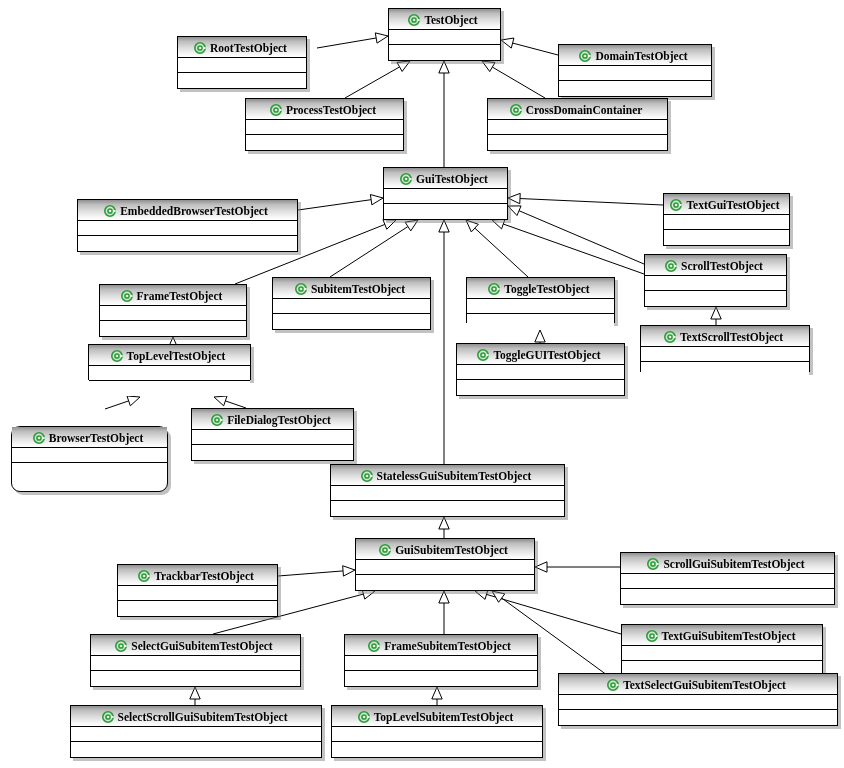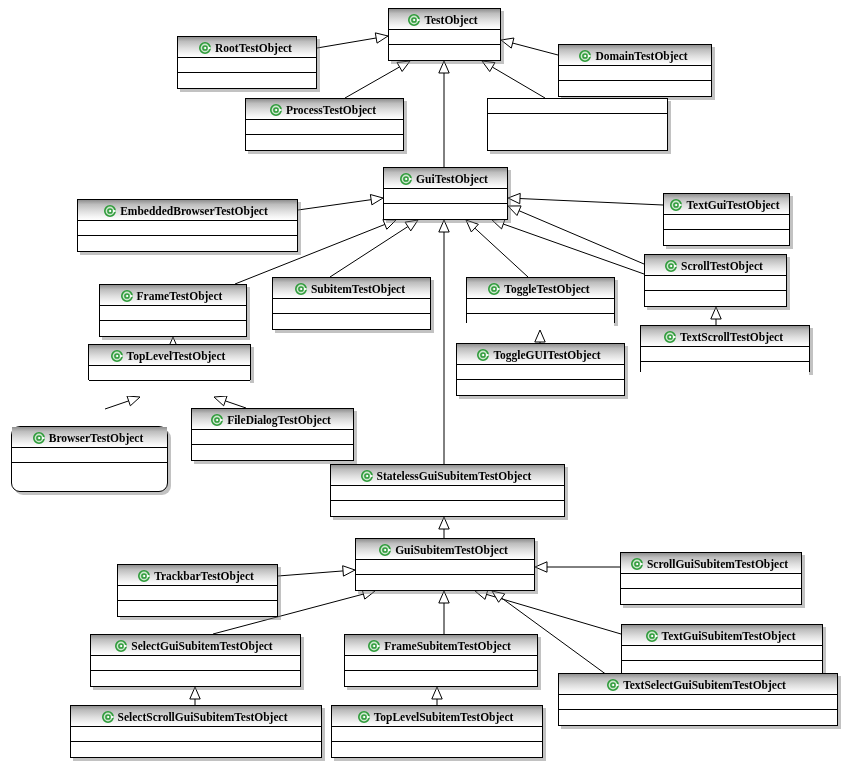--- a/index.html
+++ b/index.html
@@ -185,21 +185,21 @@
   <div id="class-layer">
       <div class="uml-class" style="left: 388px; top: 8px; width: 113px; height: 53px;">
         <div class="uml-header"><svg viewBox="0 0 12 12" class="uml-icon" width="12" height="12">
             <circle cx="6" cy="6" r="5.2" fill="#cfe8cf" stroke="#2e9b3a" stroke-width="1.6"></circle>
             <rect x="6" y="5.1" width="5.6" height="1.8" fill="#ffffff"></rect>
             <circle cx="6" cy="6" r="2.1" fill="none" stroke="#2e9b3a" stroke-width="1.5"></circle>
           </svg><span class="uml-name">TestObject</span></div>
         <div class="uml-compartment sep"></div>
         <div class="uml-compartment"></div>
       </div>
-      <div class="uml-class" style="left: 177px; top: 36px; width: 140px; height: 53px;">
+      <div class="uml-class" style="left: 177px; top: 36px; width: 130px; height: 53px;">
         <div class="uml-header"><svg viewBox="0 0 12 12" class="uml-icon" width="12" height="12">
             <circle cx="6" cy="6" r="5.2" fill="#cfe8cf" stroke="#2e9b3a" stroke-width="1.6"></circle>
             <rect x="6" y="5.1" width="5.6" height="1.8" fill="#ffffff"></rect>
             <circle cx="6" cy="6" r="2.1" fill="none" stroke="#2e9b3a" stroke-width="1.5"></circle>
           </svg><span class="uml-name">RootTestObject</span></div>
         <div class="uml-compartment sep"></div>
         <div class="uml-compartment"></div>
       </div>
       <div class="uml-class" style="left: 558px; top: 44px; width: 154px; height: 53px;">
         <div class="uml-header"><svg viewBox="0 0 12 12" class="uml-icon" width="12" height="12">
@@ -213,20 +213,25 @@
       <div class="uml-class" style="left: 245px; top: 98px; width: 159px; height: 53px;">
         <div class="uml-header"><svg viewBox="0 0 12 12" class="uml-icon" width="12" height="12">
             <circle cx="6" cy="6" r="5.2" fill="#cfe8cf" stroke="#2e9b3a" stroke-width="1.6"></circle>
             <rect x="6" y="5.1" width="5.6" height="1.8" fill="#ffffff"></rect>
             <circle cx="6" cy="6" r="2.1" fill="none" stroke="#2e9b3a" stroke-width="1.5"></circle>
           </svg><span class="uml-name">ProcessTestObject</span></div>
         <div class="uml-compartment sep"></div>
         <div class="uml-compartment"></div>
       </div>
       <div class="uml-class" style="left: 487px; top: 98px; width: 181px; height: 53px;">
+        <div class="uml-header"><svg viewBox="0 0 12 12" class="uml-icon" width="12" height="12">
+            <circle cx="6" cy="6" r="5.2" fill="#cfe8cf" stroke="#2e9b3a" stroke-width="1.6"></circle>
+            <rect x="6" y="5.1" width="5.6" height="1.8" fill="#ffffff"></rect>
+            <circle cx="6" cy="6" r="2.1" fill="none" stroke="#2e9b3a" stroke-width="1.5"></circle>
+          </svg><span class="uml-name">CrossDomainContainer</span></div>
         <div class="uml-compartment sep"></div>
         <div class="uml-compartment"></div>
       </div>
       <div class="uml-class" style="left: 383px; top: 167px; width: 125px; height: 53px;">
         <div class="uml-header"><svg viewBox="0 0 12 12" class="uml-icon" width="12" height="12">
             <circle cx="6" cy="6" r="5.2" fill="#cfe8cf" stroke="#2e9b3a" stroke-width="1.6"></circle>
             <rect x="6" y="5.1" width="5.6" height="1.8" fill="#ffffff"></rect>
             <circle cx="6" cy="6" r="2.1" fill="none" stroke="#2e9b3a" stroke-width="1.5"></circle>
           </svg><span class="uml-name">GuiTestObject</span></div>
         <div class="uml-compartment sep"></div>
@@ -351,21 +356,21 @@
       </div>
       <div class="uml-class" style="left: 117px; top: 564px; width: 161px; height: 53px;">
         <div class="uml-header"><svg viewBox="0 0 12 12" class="uml-icon" width="12" height="12">
             <circle cx="6" cy="6" r="5.2" fill="#cfe8cf" stroke="#2e9b3a" stroke-width="1.6"></circle>
             <rect x="6" y="5.1" width="5.6" height="1.8" fill="#ffffff"></rect>
             <circle cx="6" cy="6" r="2.1" fill="none" stroke="#2e9b3a" stroke-width="1.5"></circle>
           </svg><span class="uml-name">TrackbarTestObject</span></div>
         <div class="uml-compartment sep"></div>
         <div class="uml-compartment"></div>
       </div>
-      <div class="uml-class" style="left: 620px; top: 552px; width: 182px; height: 53px;">
+      <div class="uml-class" style="left: 620px; top: 552px; width: 215px; height: 53px;">
         <div class="uml-header"><svg viewBox="0 0 12 12" class="uml-icon" width="12" height="12">
             <circle cx="6" cy="6" r="5.2" fill="#cfe8cf" stroke="#2e9b3a" stroke-width="1.6"></circle>
             <rect x="6" y="5.1" width="5.6" height="1.8" fill="#ffffff"></rect>
             <circle cx="6" cy="6" r="2.1" fill="none" stroke="#2e9b3a" stroke-width="1.5"></circle>
           </svg><span class="uml-name">ScrollGuiSubitemTestObject</span></div>
         <div class="uml-compartment sep"></div>
         <div class="uml-compartment"></div>
       </div>
       <div class="uml-class" style="left: 90px; top: 634px; width: 211px; height: 53px;">
         <div class="uml-header"><svg viewBox="0 0 12 12" class="uml-icon" width="12" height="12">

